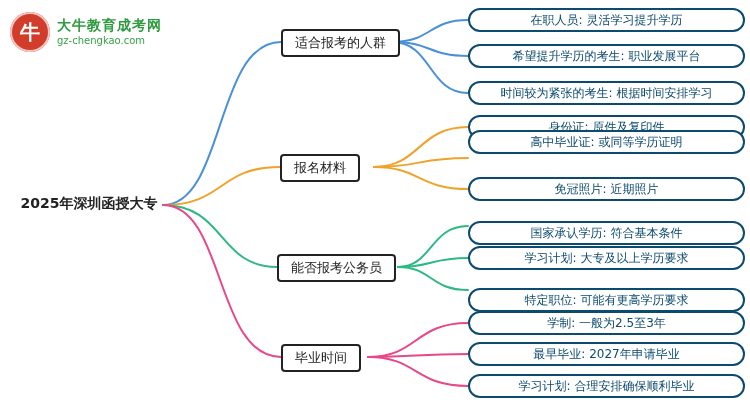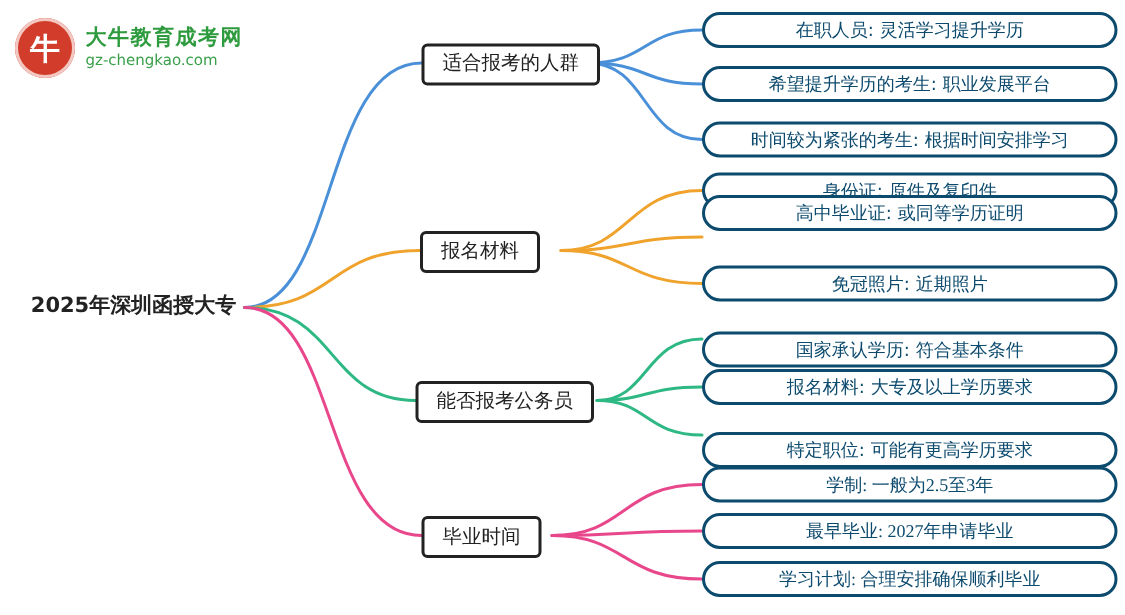--- a/index.html
+++ b/index.html
@@ -4,21 +4,21 @@
 <style>
   html,body{margin:0;padding:0;background:#ffffff;}
   .stage{
     position:relative;width:750px;height:410px;overflow:hidden;
     background:#ffffff;
     font-family:"DejaVu Sans","Liberation Sans",sans-serif;
   }
   svg.links{position:absolute;left:0;top:0;width:750px;height:410px;}
   svg.links path{fill:none;stroke-width:2;stroke-linecap:round;}
   .bd0{border-color:#4a90d9;} .bd1{border-color:#f0a32c;}
-  .bd2{border-color:#2eb884;} .bd3{border-color:#e8478b;font-family:Liberation Serif, serif;}
+  .bd2{border-color:#2eb884;} .bd3{border-color:#e8478b;}
 
   .logo{position:absolute;left:10px;top:12px;display:flex;align-items:center;gap:7px;}
   .logo-icon{
     width:40px;height:40px;border-radius:50%;background:#d23c2a;
     display:flex;align-items:center;justify-content:center;
     color:#ffffff;font-size:20px;font-weight:bold;
     box-shadow:0 0 0 2px #f3c8c2 inset;
   }
   .logo-text{display:flex;flex-direction:column;line-height:1.25;}
   .logo-name{color:#2e9b3e;font-size:14px;font-weight:bold;letter-spacing:1px;}
@@ -90,20 +90,20 @@
 
   <div class="leaf bd0" style="top:8px;">在职人员: 灵活学习提升学历</div>
   <div class="leaf bd0" style="top:44px;">希望提升学历的考生: 职业发展平台</div>
   <div class="leaf bd0" style="top:81px;">时间较为紧张的考生: 根据时间安排学习</div>
 
   <div class="leaf bd1" style="top:115px;">身份证: 原件及复印件</div>
   <div class="leaf bd1" style="top:130px;">高中毕业证: 或同等学历证明</div>
   <div class="leaf bd1" style="top:177px;">免冠照片: 近期照片</div>
 
   <div class="leaf bd2" style="top:205px;margin-top:16px;">国家承认学历: 符合基本条件</div>
-  <div class="leaf bd2" style="top:246px;">报名材料: 大专及以上学历要求</div>
+  <div class="leaf bd2" style="top:246px;">学习计划: 大专及以上学历要求</div>
   <div class="leaf bd2" style="top:288px;">特定职位: 可能有更高学历要求</div>
 
   <div class="leaf bd3" style="top:311px;">学制: 一般为2.5至3年</div>
   <div class="leaf bd3" style="top:342px;">最早毕业: 2027年申请毕业</div>
   <div class="leaf bd3" style="top:374px;">学习计划: 合理安排确保顺利毕业</div>
 
 </div>
 
 </body></html>

